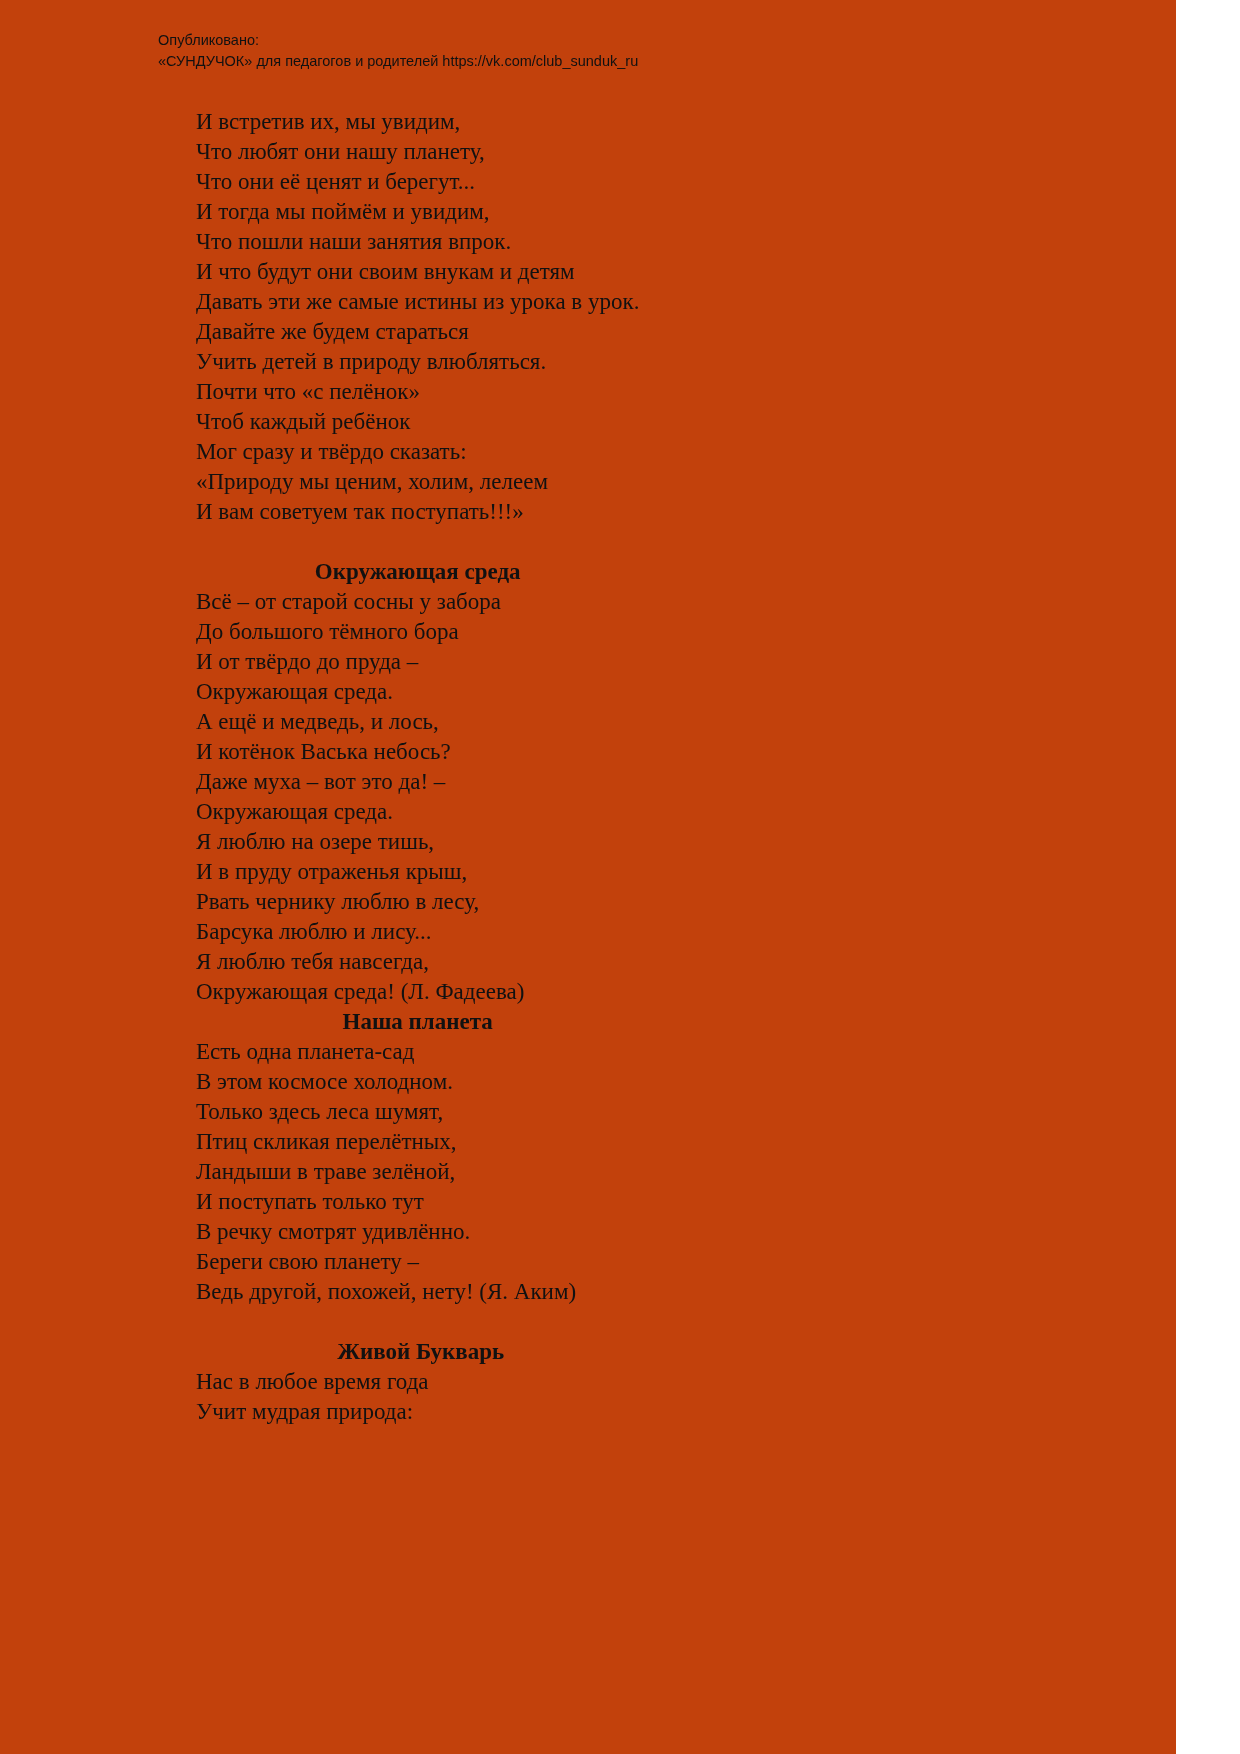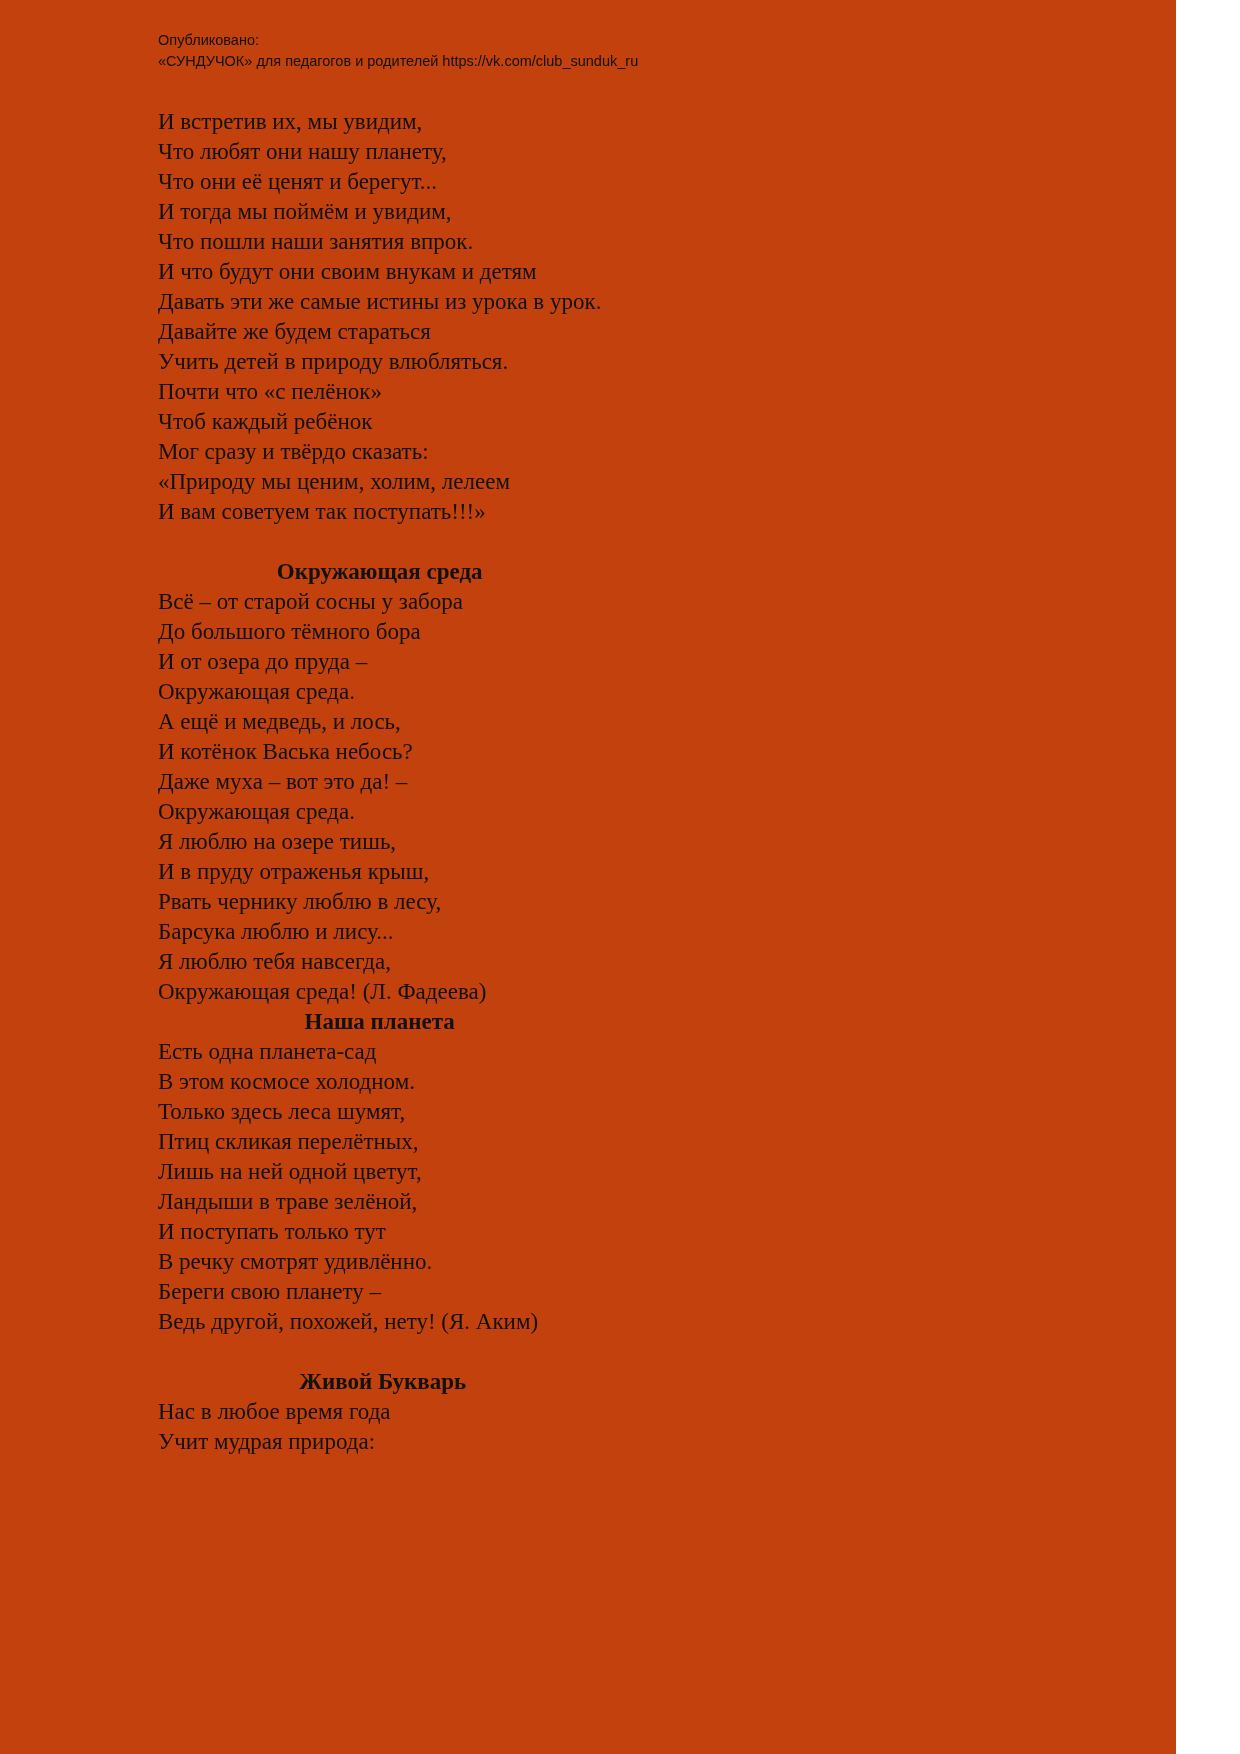--- a/index.html
+++ b/index.html
@@ -1,21 +1,21 @@
 <!DOCTYPE html>
 <html><head>
 <meta charset="utf-8">
 <style>
   html, body { margin: 0; padding: 0; background: #ffffff; }
   body { width: 1240px; height: 1754px; position: relative; overflow: hidden; }
   .page { position: absolute; left: 0; top: 0; width: 1176px; height: 1754px; background: #c2410c; }
   .header { position: absolute; left: 158px; top: 30px; font-family: "Liberation Sans", sans-serif; font-size: 14.5px; line-height: 21px; color: #111; }
   .header div { white-space: nowrap; }
   .body { position: absolute; left: 158px; top: 107px; font-family: "Liberation Serif", serif; font-size: 23px; line-height: 30px; color: #111; }
-  .line { white-space: nowrap; height: 30px; }
+  .line { white-space: nowrap; height: 30px; margin-left: 38px; }
   .title { font-weight: bold; text-align: center; }
   .blank { height: 30px; }
   .indent { padding-left: 6px; }
 </style>
 </head>
 <body>
 
 <div class="page">
 
   <div class="header">
@@ -41,41 +41,40 @@
       <div class="line">«Природу мы ценим, холим, лелеем</div>
       <div class="line">И вам советуем так поступать!!!»</div>
     </div>
 
     <div class="blank"></div>
 
     <div>
       <div class="line title">Окружающая среда</div>
       <div class="line">Всё – от старой сосны у забора</div>
       <div class="line">До большого тёмного бора</div>
-      <div class="line">И от озера до пруда –</div>
+      <div class="line">И от твёрдо до пруда –</div>
       <div class="line">Окружающая среда.</div>
       <div class="line">А ещё и медведь, и лось,</div>
       <div class="line">И котёнок Васька небось?</div>
       <div class="line">Даже муха – вот это да! –</div>
       <div class="line">Окружающая среда.</div>
       <div class="line">Я люблю на озере тишь,</div>
       <div class="line">И в пруду отраженья крыш,</div>
       <div class="line">Рвать чернику люблю в лесу,</div>
       <div class="line">Барсука люблю и лису...</div>
       <div class="line">Я люблю тебя навсегда,</div>
       <div class="line">Окружающая среда! (Л. Фадеева)</div>
     </div>
 
     <div>
       <div class="line title">Наша планета</div>
       <div class="line">Есть одна планета-сад</div>
       <div class="line">В этом космосе холодном.</div>
       <div class="line">Только здесь леса шумят,</div>
       <div class="line">Птиц скликая перелётных,</div>
-      <div class="line">Лишь на ней одной цветут,</div>
       <div class="line">Ландыши в траве зелёной,</div>
       <div class="line">И поступать только тут</div>
       <div class="line">В речку смотрят удивлённо.</div>
       <div class="line">Береги свою планету –</div>
       <div class="line">Ведь другой, похожей, нету! (Я. Аким)</div>
     </div>
 
     <div class="blank"></div>
 
     <div>

